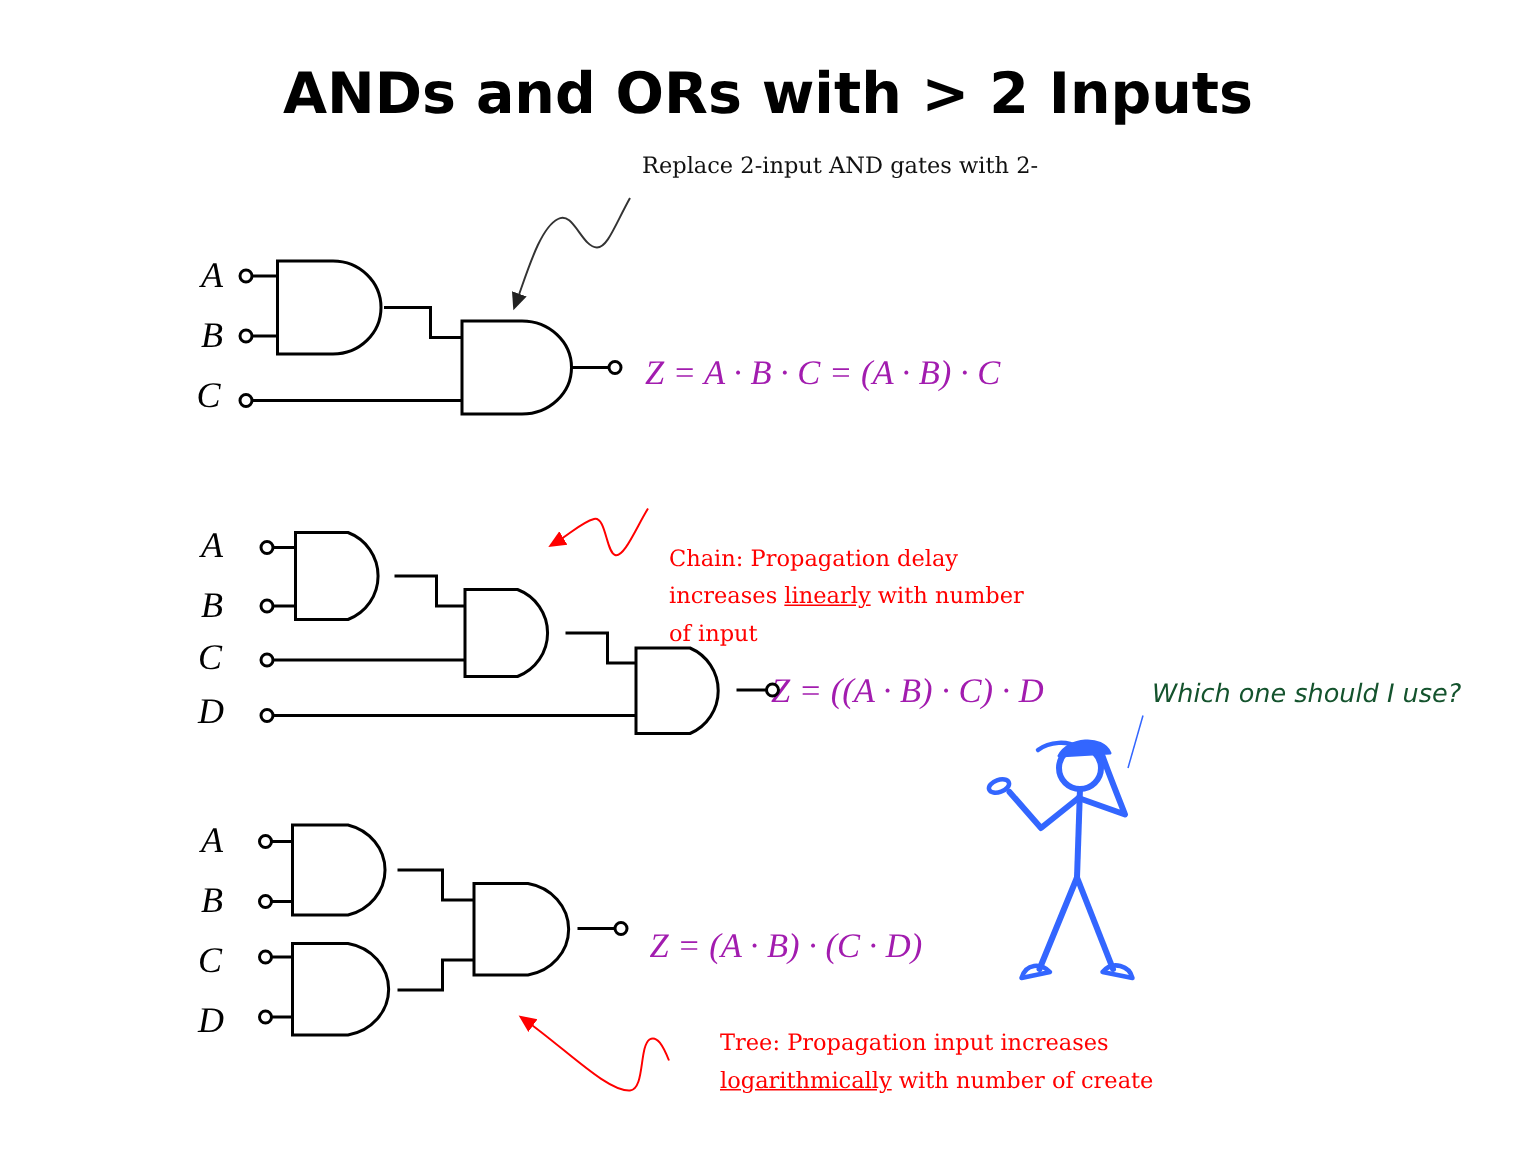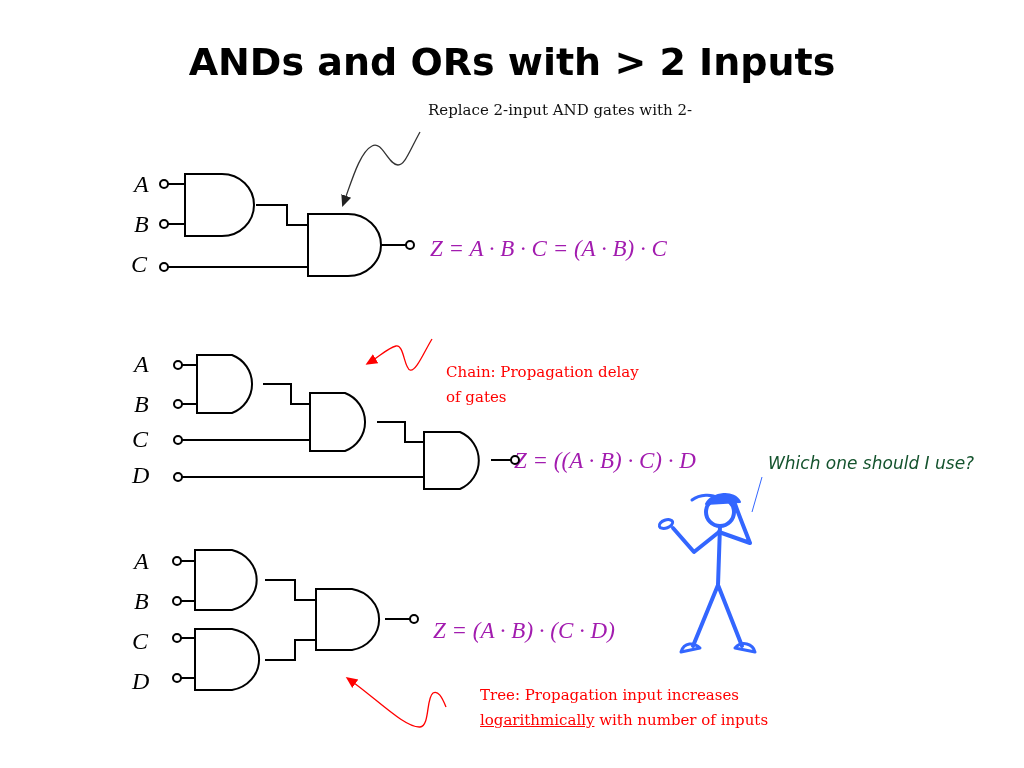--- a/index.html
+++ b/index.html
@@ -29,26 +29,27 @@
 <body>
 
 <div class="title">ANDs and ORs with &gt; 2 Inputs</div>
 
 <div class="note" style="left:428px; top:98px; width:470px;">
   <div>Replace 2-input AND gates with 2-</div>
 </div>
 
 <div class="note red" style="left:446px; top:320px; width:420px;margin-top:40px;">
   <div>Chain: Propagation delay</div>
-  <div>of gates</div>
+  <div><span>increases </span><u>linearly</u><span> with number</span></div>
+  <div>of input</div>
 </div>
 
 <div class="note red" style="left:480px; top:683px; width:520px;">
   <div>Tree: Propagation input increases</div>
-  <div><u>logarithmically</u><span> with number of inputs</span></div>
+  <div><u>logarithmically</u><span> with number of create</span></div>
 </div>
 
 <div class="speech" style="left:768px; top:453px;">Which one should I use?</div>
 
 <div class="lbl" style="left:134px; top:171px;">A</div>
 <div class="lbl" style="left:134px; top:211px;">B</div>
 <div class="lbl" style="left:131px; top:251px;">C</div>
 
 <div class="lbl" style="left:134px; top:351px;">A</div>
 <div class="lbl" style="left:134px; top:391px;">B</div>

